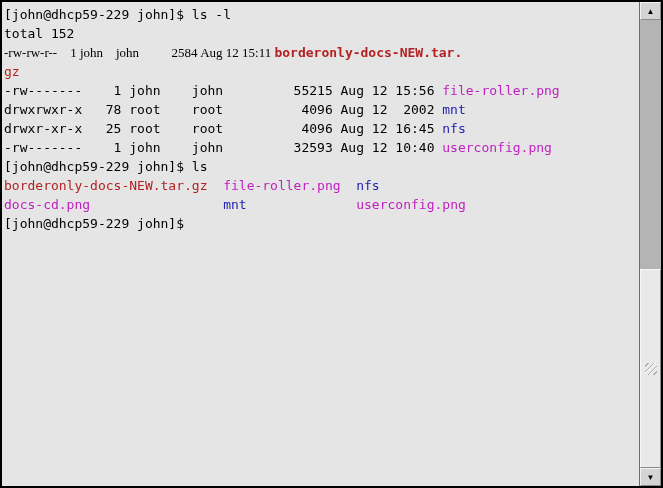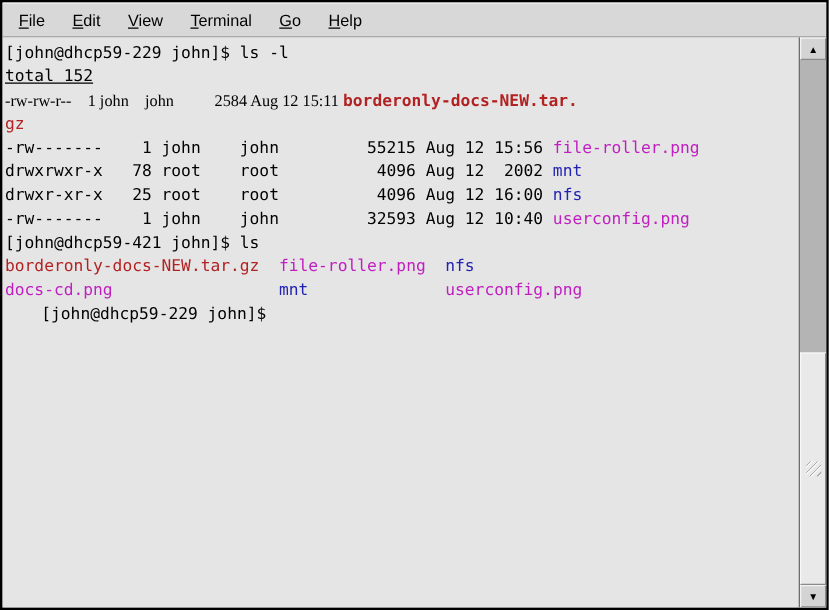--- a/index.html
+++ b/index.html
@@ -90,44 +90,36 @@
       transparent 0px, transparent 2px,
       #aaaaaa 2px, #aaaaaa 3px,
       #f5f5f5 3px, #f5f5f5 4px);
   }
 </style>
 </head>
 <body>
 
 <div class="window">
 
-  <div class="menubar" id="menubar" style="background: rgb(216, 216, 216);">
-      <div class="menu-item"><u>F</u>ile</div>
-      <div class="menu-item"><u>E</u>dit</div>
-      <div class="menu-item"><u>V</u>iew</div>
-      <div class="menu-item"><u>T</u>erminal</div>
-      <div class="menu-item"><u>G</u>o</div>
-      <div class="menu-item"><u>H</u>elp</div>
-    </div>
 
   <div class="body-row">
 
     <div class="screen" id="screen" style="background: #e5e5e5;">
         <div class="term-line"><span style="color: rgb(0, 0, 0);">[john@dhcp59-229 john]$ ls -l</span></div>
-        <div class="term-line"><span style="color: rgb(0, 0, 0); text-decoration: underline;">total 152</span></div>
+        <div class="term-line"><span style="color: rgb(0, 0, 0);">total 152</span></div>
         <div class="term-line"><span style="color: rgb(0, 0, 0); font-family: Liberation Serif, serif;">-rw-rw-r--    1 john    john          2584 Aug 12 15:11 </span><span style="color: rgb(178, 34, 34); font-weight: bold;">borderonly-docs-NEW.tar.</span></div>
         <div class="term-line"><span style="color: rgb(178, 34, 34);">gz</span></div>
         <div class="term-line"><span style="color: rgb(0, 0, 0);">-rw-------    1 john    john         55215 Aug 12 15:56 </span><span style="color: rgb(192, 32, 192);">file-roller.png</span></div>
         <div class="term-line"><span style="color: rgb(0, 0, 0);">drwxrwxr-x   78 root    root          4096 Aug 12  2002 </span><span style="color: rgb(35, 35, 178);">mnt</span></div>
-        <div class="term-line"><span style="color: rgb(0, 0, 0);">drwxr-xr-x   25 root    root          4096 Aug 12 16:00 </span><span style="color: rgb(35, 35, 178);">nfs</span></div>
+        <div class="term-line"><span style="color: rgb(0, 0, 0);">drwxr-xr-x   25 root    root          4096 Aug 12 16:45 </span><span style="color: rgb(35, 35, 178);">nfs</span></div>
         <div class="term-line"><span style="color: rgb(0, 0, 0);">-rw-------    1 john    john         32593 Aug 12 10:40 </span><span style="color: rgb(192, 32, 192);">userconfig.png</span></div>
-        <div class="term-line"><span style="color: rgb(0, 0, 0);">[john@dhcp59-421 john]$ ls</span></div>
+        <div class="term-line"><span style="color: rgb(0, 0, 0);">[john@dhcp59-229 john]$ ls</span></div>
         <div class="term-line"><span style="color: rgb(178, 34, 34); margin-top: 28px;">borderonly-docs-NEW.tar.gz</span><span style="color: rgb(0, 0, 0);">  </span><span style="color: rgb(192, 32, 192);">file-roller.png</span><span style="color: rgb(0, 0, 0);">  </span><span style="color: rgb(35, 35, 178);">nfs</span></div>
         <div class="term-line"><span style="color: rgb(192, 32, 192);">docs-cd.png</span><span style="color: rgb(0, 0, 0);">                 </span><span style="color: rgb(35, 35, 178);">mnt</span><span style="color: rgb(0, 0, 0);">              </span><span style="color: rgb(192, 32, 192);">userconfig.png</span></div>
-        <div class="term-line"><span style="color: rgb(0, 0, 0); margin-left: 29px;">[john@dhcp59-229 john]$ </span></div>
+        <div class="term-line"><span style="color: rgb(0, 0, 0);">[john@dhcp59-229 john]$ </span></div>
       </div>
 
     <div class="scrollbar">
       <div class="sb-btn">
         <span>▲</span>
       </div>
       <div class="sb-trough">
         <div class="sb-thumb">
           <div class="sb-grip"></div>
         </div>

